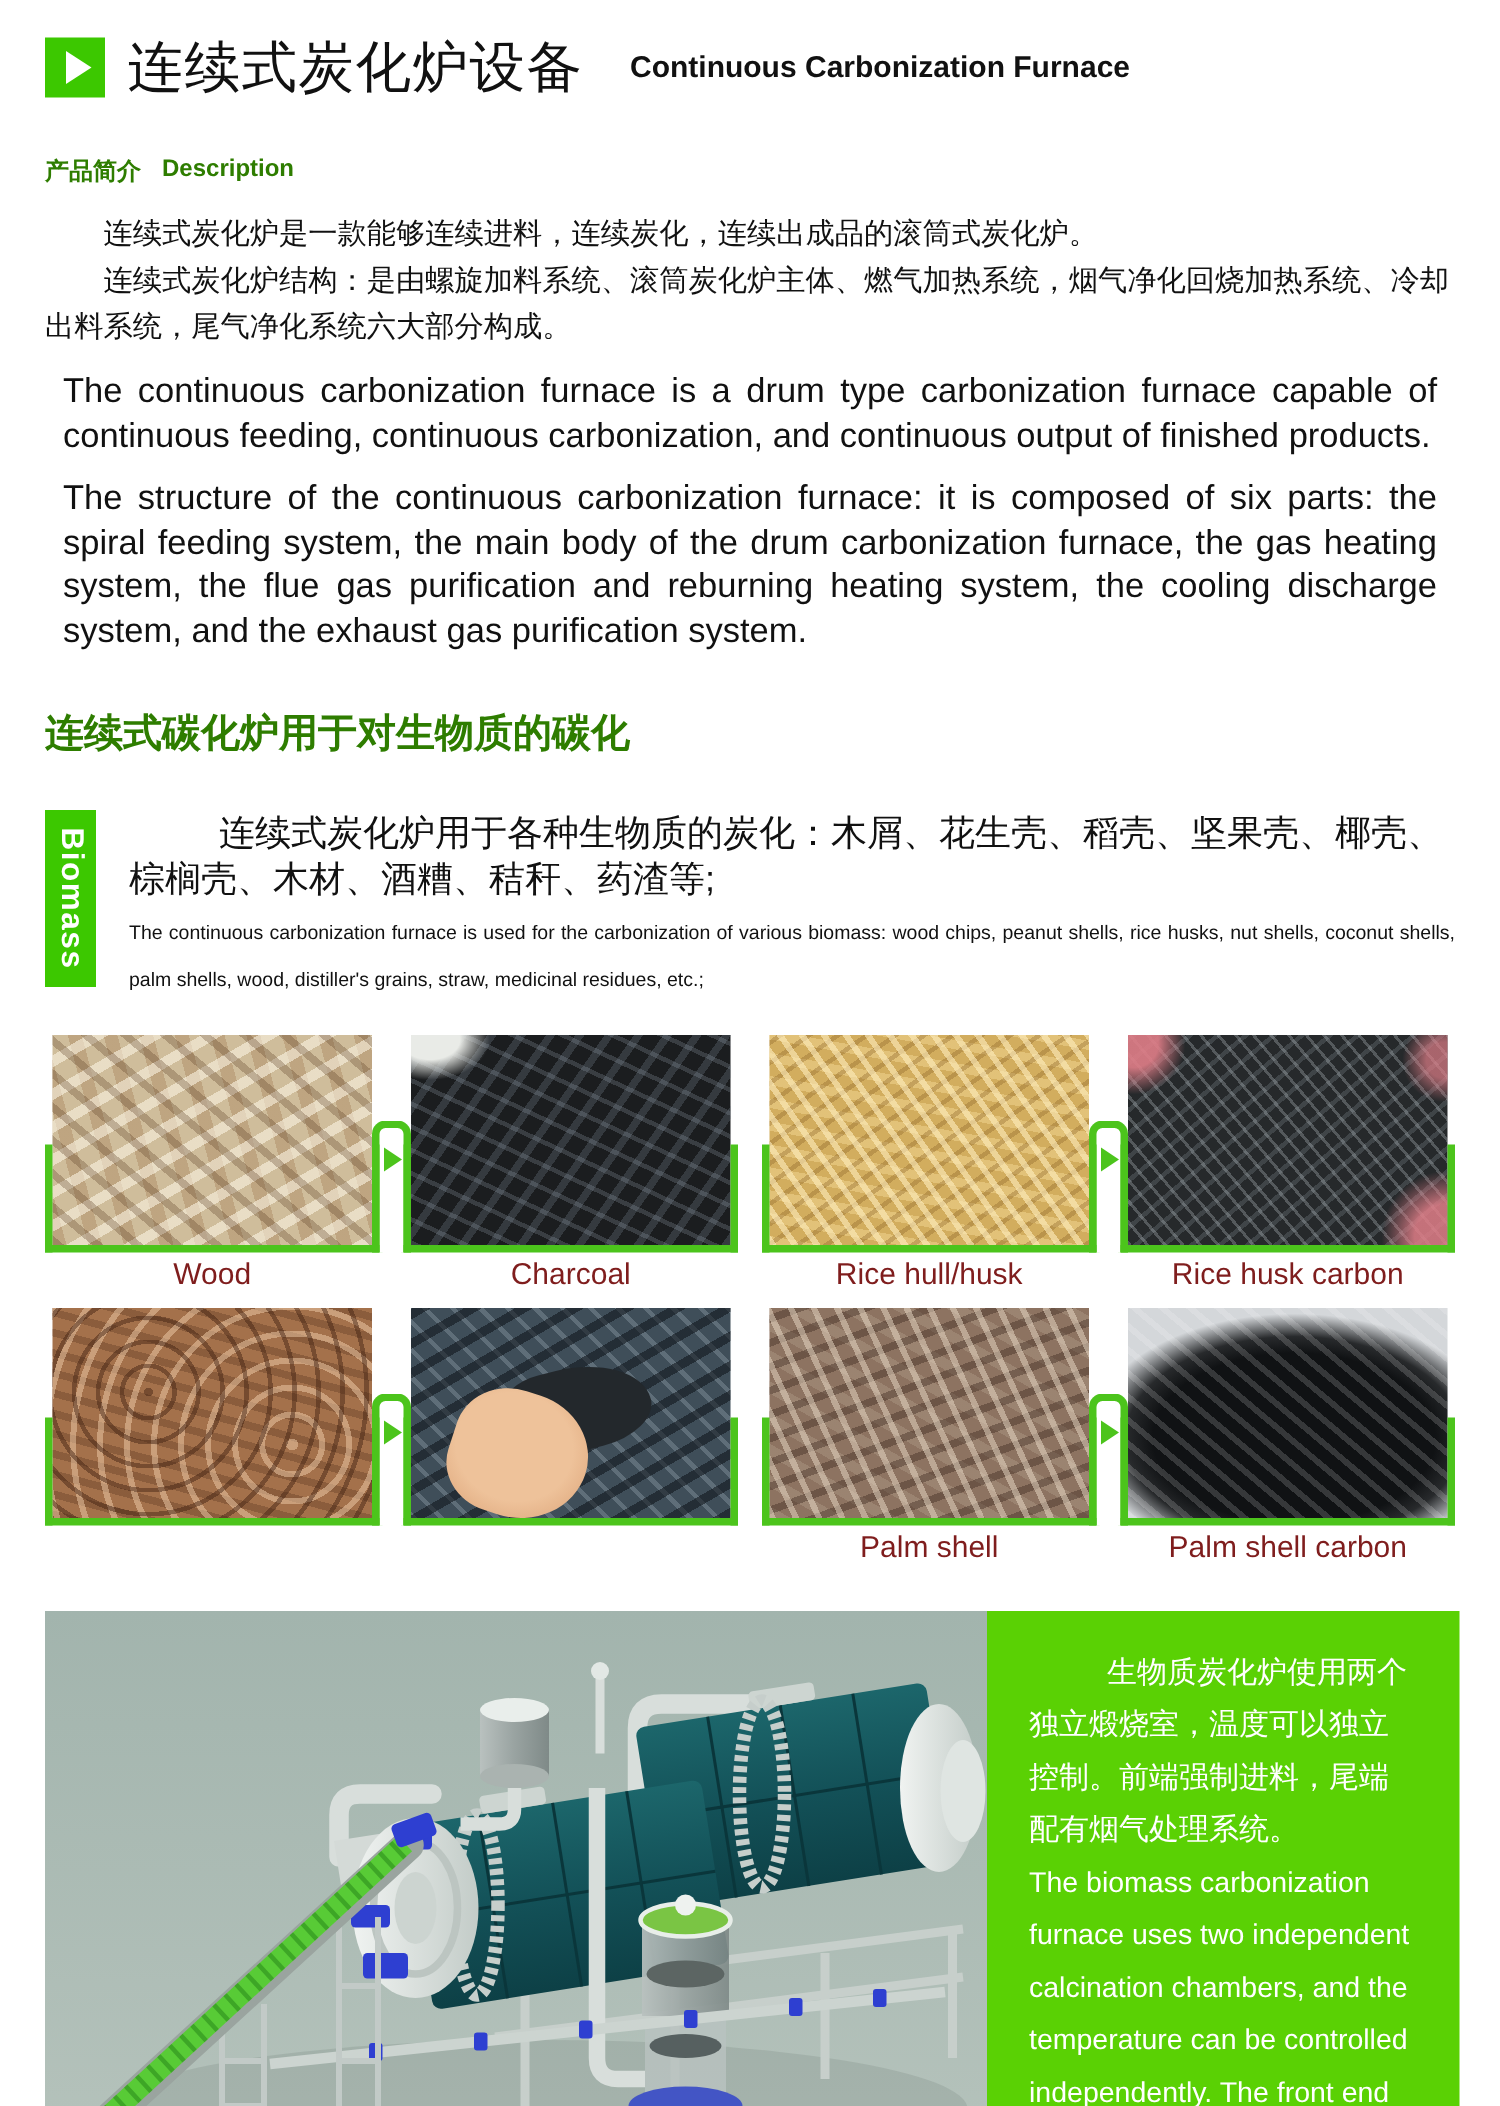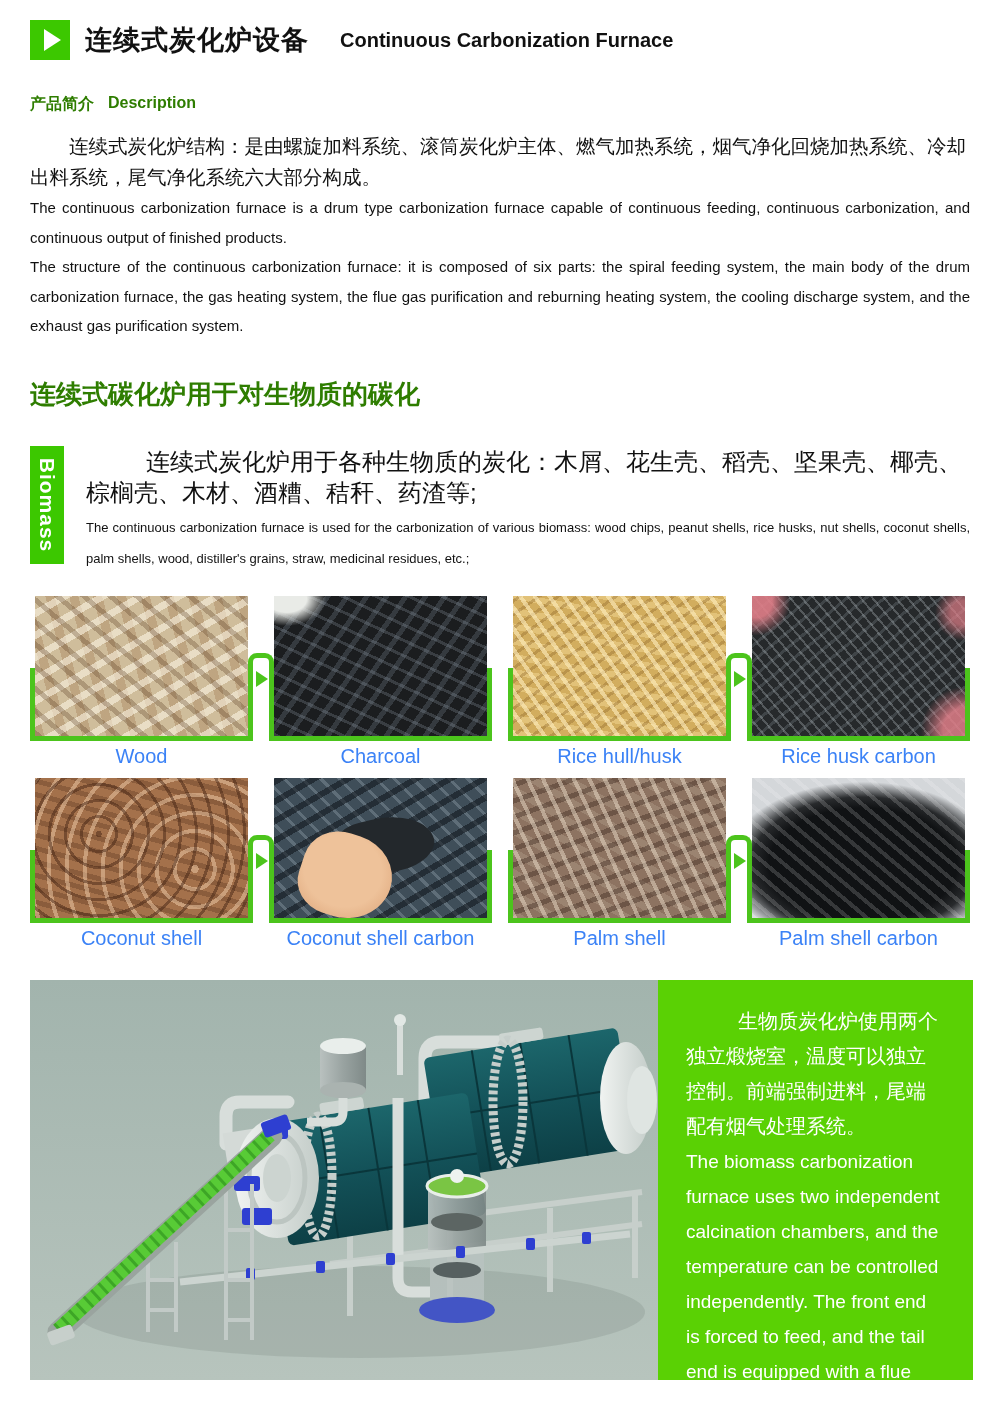--- a/index.html
+++ b/index.html
@@ -14,27 +14,27 @@
   body{
     width:1000px;height:1404px;overflow:hidden;background:#fff;color:#111;
     font-family:"Liberation Sans", sans-serif;
   }
   .page{padding:0 30px}
 
   
   .hdr{display:flex;align-items:center;margin-top:20px;gap:15px}
   .hdr-icon{width:40px;height:40px;background:var(--brand-green);display:flex;align-items:center;justify-content:center;flex:0 0 40px}
   .hdr-icon .tri{width:0;height:0;border-top:11px solid transparent;border-bottom:11px solid transparent;border-left:17px solid #fff;margin-left:4px}
-  .title-zh{font-size:27px;font-weight:bold;letter-spacing:1px}
+  .title-zh{font-size:37px;font-weight:normal;letter-spacing:1px}
   .title-en{font-size:20px;font-weight:bold;margin-left:16px}
 
   
   .sec-h{color:var(--heading-green);font-weight:bold;font-size:16px;margin:34px 0 16px;display:flex;gap:14px}
   .zh-p{font-size:19.5px;line-height:31px;text-indent:2em;margin:0}
-  .en-p{font-size:15px;line-height:29.5px;text-align:justify;margin:0}
+  .en-p{font-size:23px;line-height:29.5px;text-align:justify;margin:12px}
 
   .sec-h2{color:var(--heading-green);font-size:26px;font-weight:bold;margin:36px 0 6px;display:flex;gap:12px;align-items:baseline}
 
   
   .bio{display:flex;margin-top:34px;gap:22px}
   .bio-tab{flex:0 0 34px;height:118px;background:var(--brand-green);position:relative;align-self:flex-start}
   .bio-tab span{position:absolute;left:50%;top:50%;transform:translate(-50%,-50%) rotate(90deg);color:#fff;font-weight:bold;font-size:21px;letter-spacing:1px;white-space:nowrap}
   .bio-body{flex:1;min-width:0}
   .bio-zh{font-size:24px;line-height:31px;text-indent:2.5em;margin:0}
   .bio-en{font-size:13px;line-height:31px;margin:4px 0 0;text-align:justify}
@@ -43,21 +43,21 @@
   .gallery{margin:22px 0 0 5px}
   .g-row{display:flex;gap:26px;margin-bottom:10px}
   .pair{display:flex;flex-direction:column}
   .images{display:flex;align-items:flex-end}
   .imgbox{width:213px;height:140px;position:relative}
   .photo{position:absolute;inset:0}
   .bracket{position:absolute;left:-5px;right:-5px;bottom:-5px;top:52%;border:5px solid var(--bracket-green);border-top:none;pointer-events:none}
   .connector{width:26px;height:88px;border:5px solid var(--bracket-green);border-bottom:none;border-radius:9px 9px 0 0;position:relative;margin-bottom:-5px}
   .connector .tri{position:absolute;top:13px;left:3px;width:0;height:0;border-top:8px solid transparent;border-bottom:8px solid transparent;border-left:12px solid var(--bracket-green)}
   .labels{display:flex;margin-top:9px}
-  .cap{width:213px;text-align:center;font-size:20px;color:#3b82f6}
+  .cap{width:213px;text-align:center;font-size:20px;color:#7f1d1d}
   .lbl-spacer{width:26px}
 
   
   .photo-wood{background-color:#cfbd9b;background-image:
     repeating-linear-gradient(40deg, rgba(92,62,36,.30) 0 5px, rgba(0,0,0,0) 5px 17px),
     repeating-linear-gradient(-30deg, rgba(255,248,232,.55) 0 7px, rgba(0,0,0,0) 7px 19px),
     repeating-linear-gradient(75deg, rgba(160,120,80,.35) 0 9px, rgba(0,0,0,0) 9px 23px)}
   .photo-charcoal{background-color:#1b1d1f;background-image:
     radial-gradient(ellipse at 6% 2%, #e9ebe7 0 7%, rgba(0,0,0,0) 14%),
     repeating-linear-gradient(25deg, rgba(165,178,192,.22) 0 3px, rgba(0,0,0,0) 3px 14px),
@@ -108,20 +108,21 @@
       </div>
     <span class="title-zh">连续式炭化炉设备</span>
     <span class="title-en">Continuous Carbonization Furnace</span>
   </div>
 
   <div class="sec-h">
     <span>产品简介</span>
     <span>Description</span>
   </div>
 
+  <p class="zh-p">连续式炭化炉是一款能够连续进料，连续炭化，连续出成品的滚筒式炭化炉。</p>
   <p class="zh-p">连续式炭化炉结构：是由螺旋加料系统、滚筒炭化炉主体、燃气加热系统，烟气净化回烧加热系统、冷却出料系统，尾气净化系统六大部分构成。</p>
   <p class="en-p">The continuous carbonization furnace is a drum type carbonization furnace capable of continuous feeding, continuous carbonization, and continuous output of finished products.</p>
   <p class="en-p">The structure of the continuous carbonization furnace: it is composed of six parts: the spiral feeding system, the main body of the drum carbonization furnace, the gas heating system, the flue gas purification and reburning heating system, the cooling discharge system, and the exhaust gas purification system.</p>
 
   <div class="sec-h2">
     <span>连续式碳化炉用于对生物质的碳化</span>
   </div>
 
   <div class="bio">
     <div class="bio-tab">
@@ -189,25 +190,20 @@
           <div class="connector">
               <span class="tri"></span>
             </div>
           <div class="imgbox">
             <div class="photo photo-coconut-carbon">
               <div class="held-piece"></div>
               <div class="hand"></div>
             </div>
             <div class="bracket"></div>
           </div>
-        </div>
-        <div class="labels">
-          <div class="cap">Coconut shell</div>
-          <div class="lbl-spacer"></div>
-          <div class="cap">Coconut shell carbon</div>
         </div>
       </div>
 
       <div class="pair">
         <div class="images">
           <div class="imgbox">
             <div class="photo photo-palm"></div>
             <div class="bracket"></div>
           </div>
           <div class="connector">

